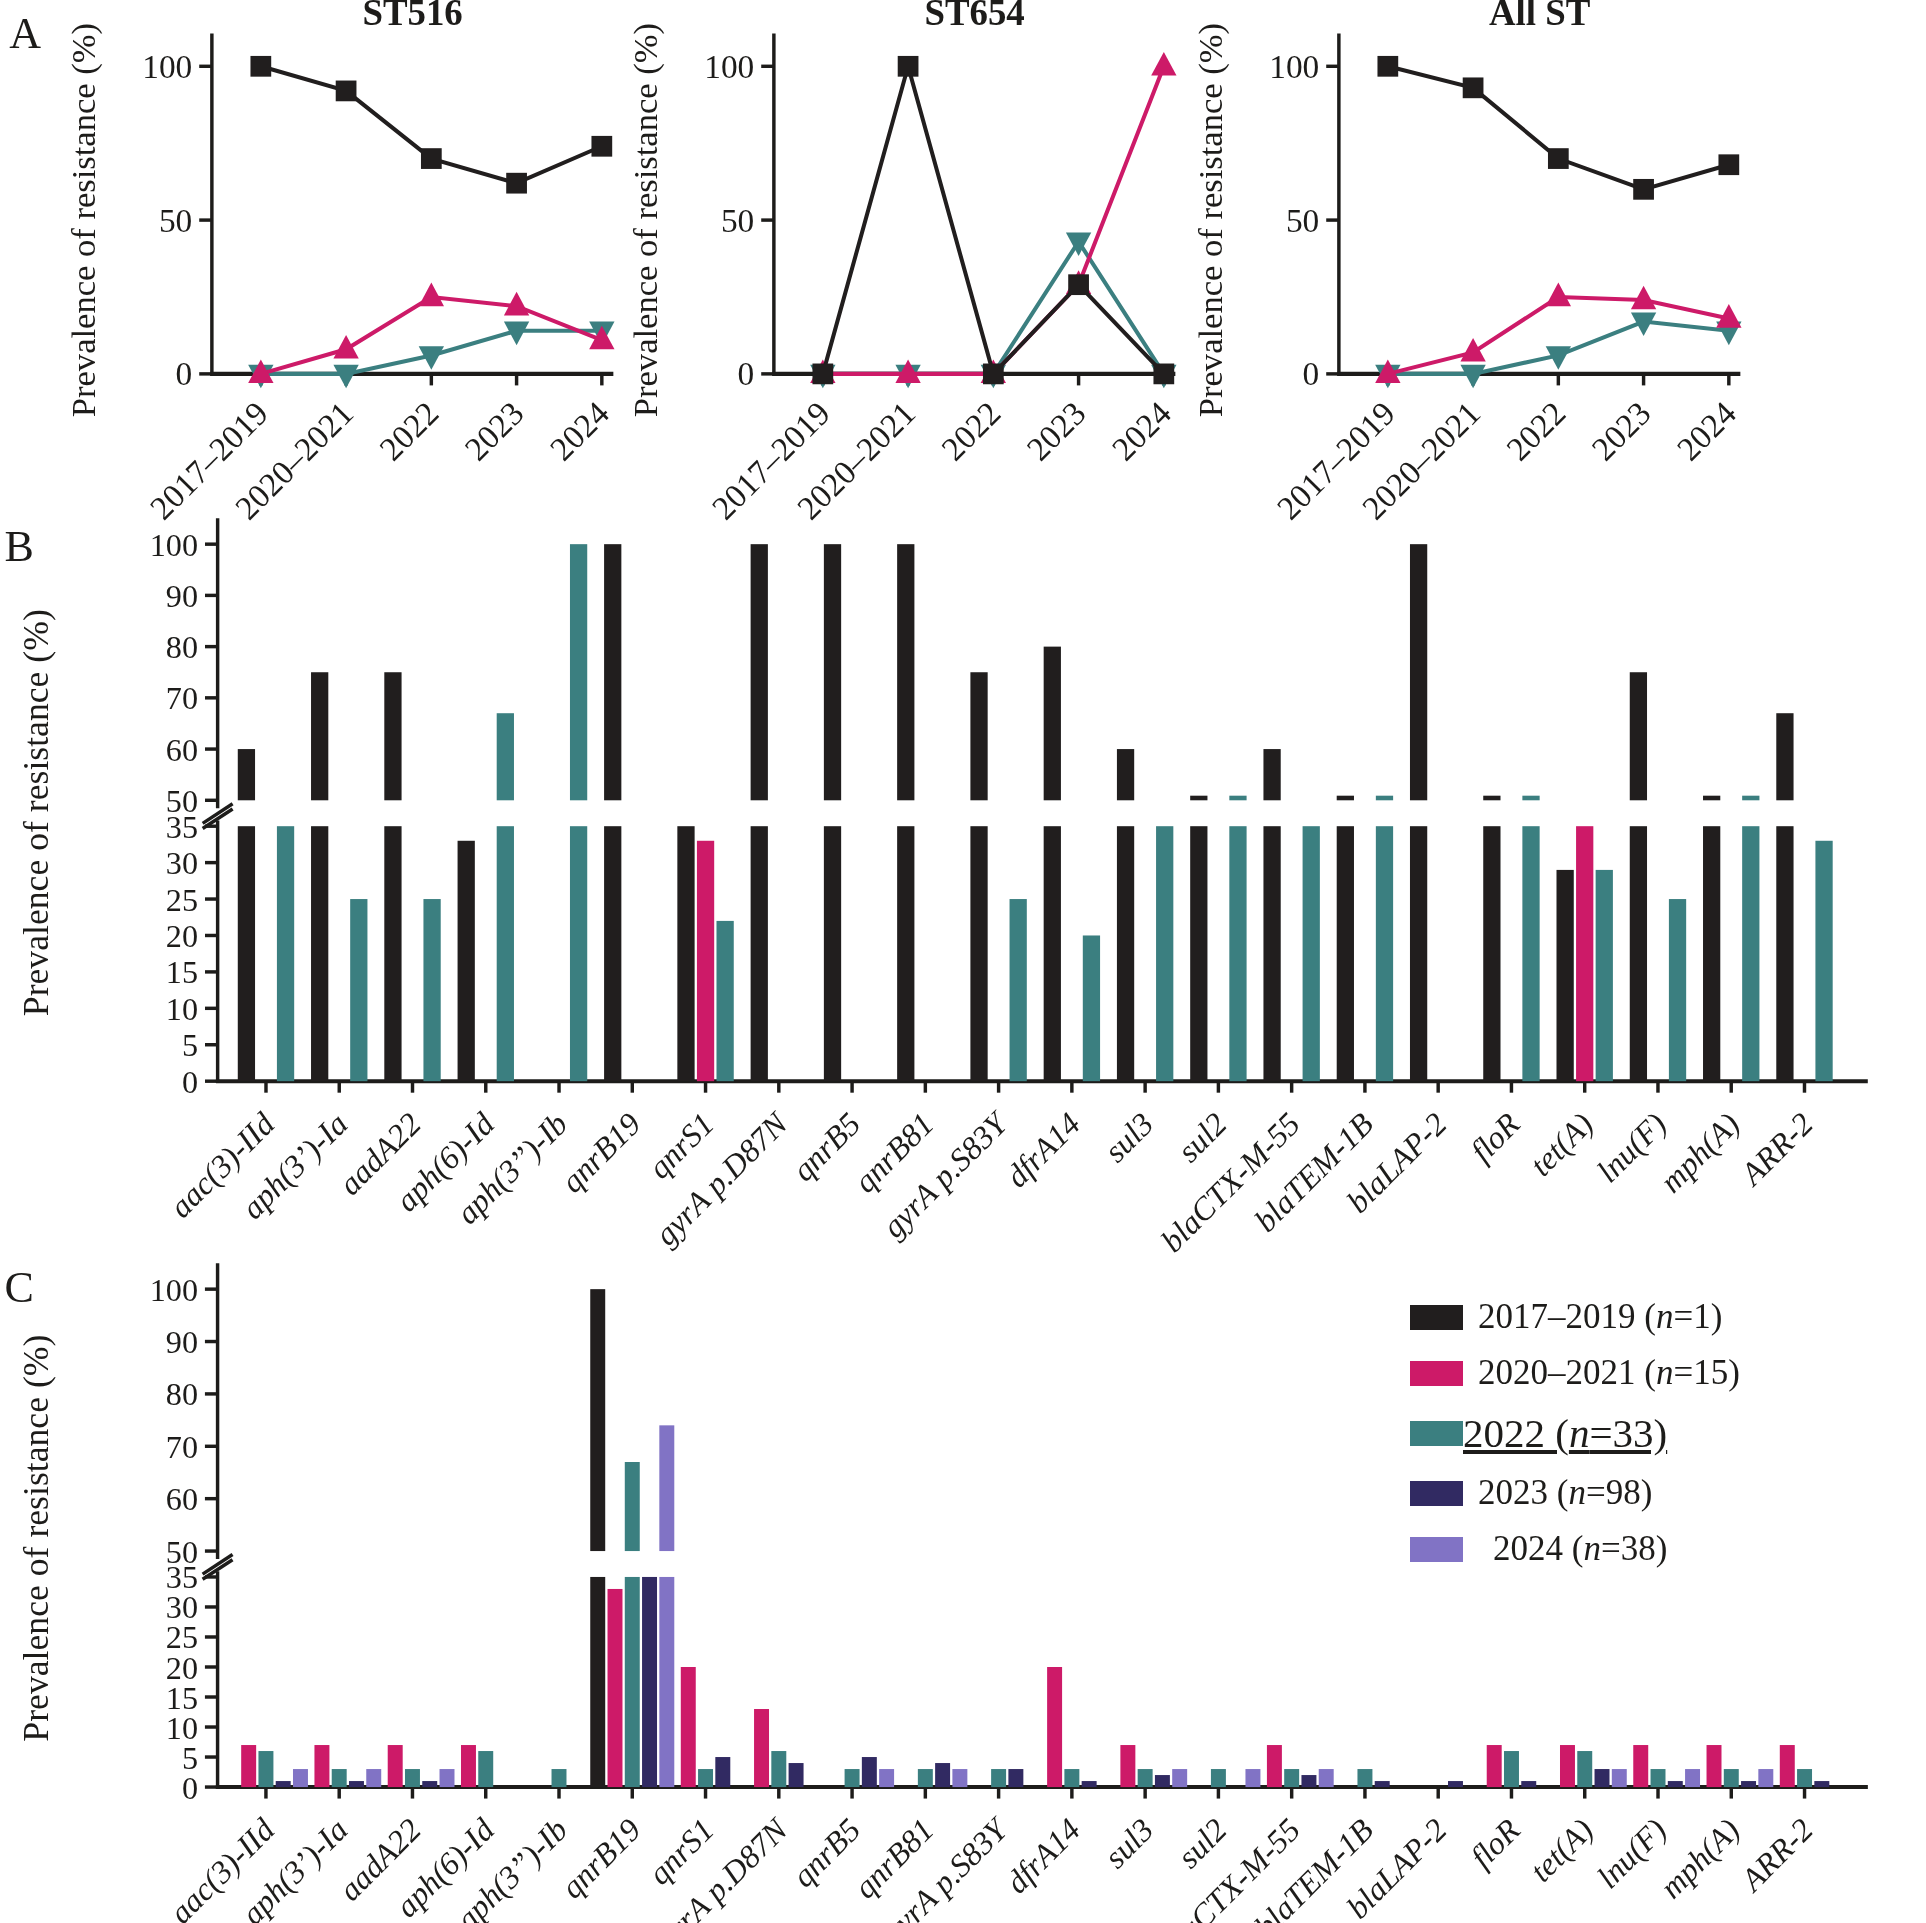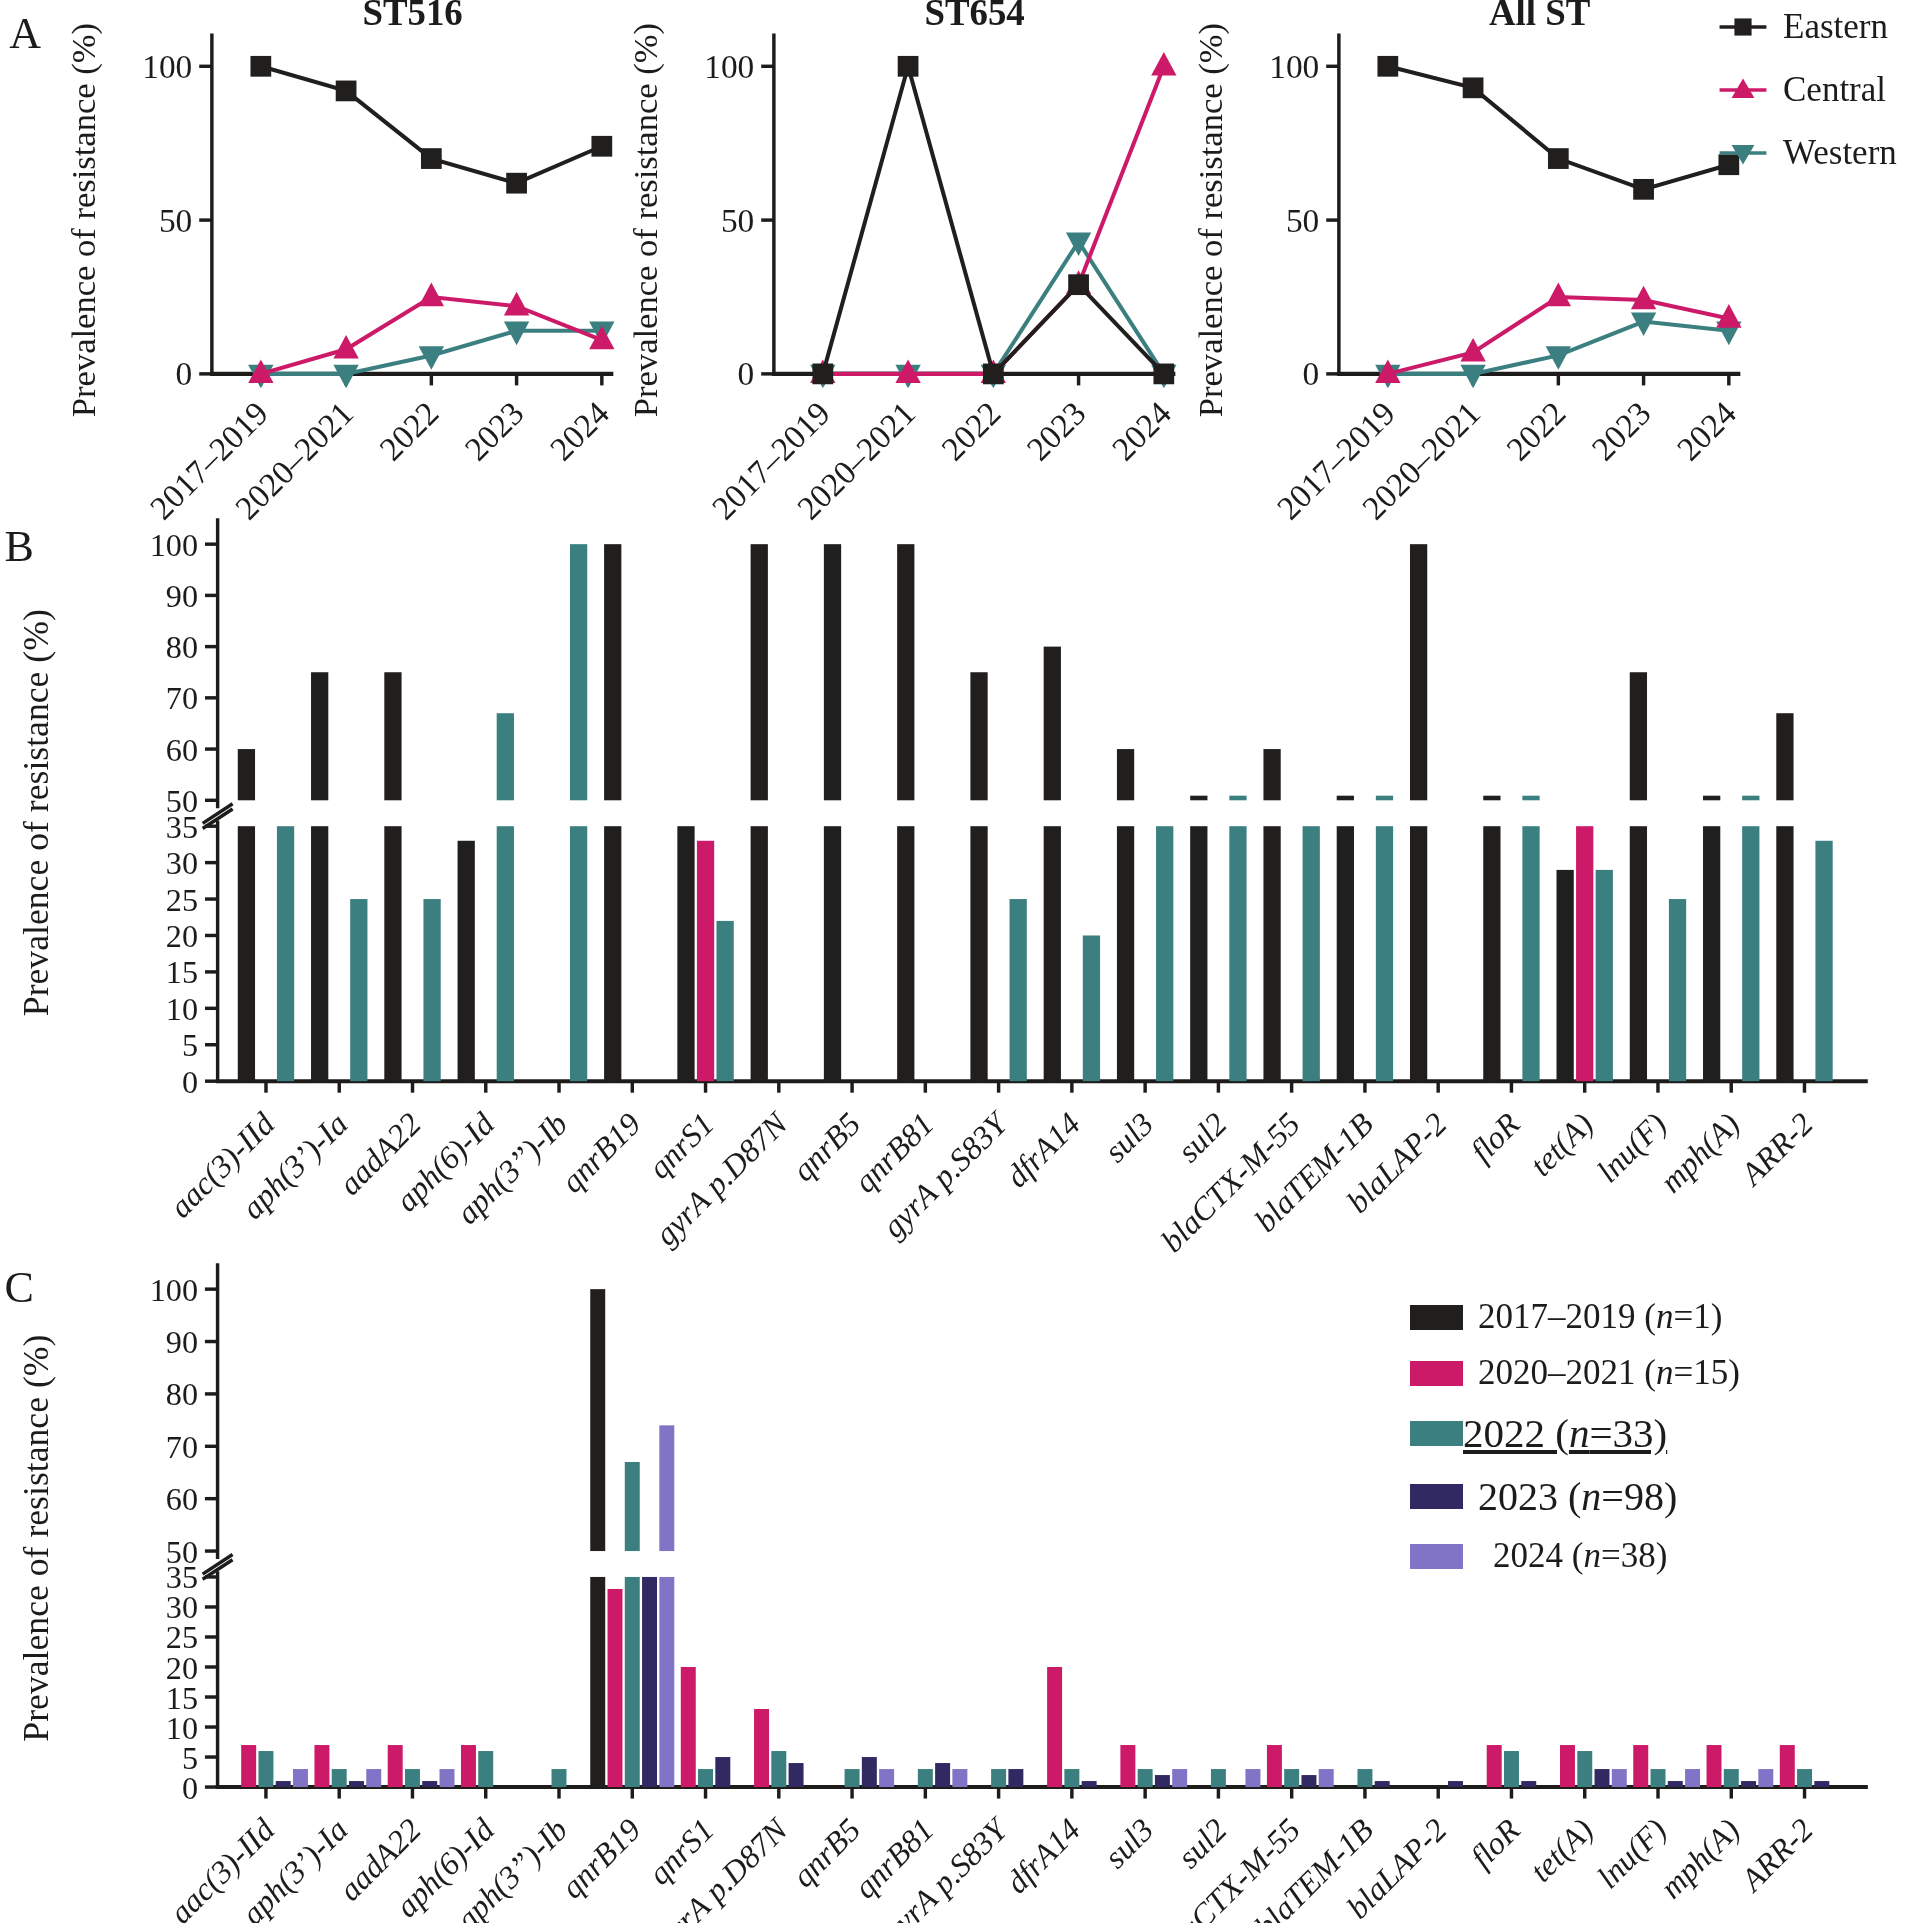--- a/index.html
+++ b/index.html
@@ -145,43 +145,20 @@
         <polygon points="932,527.88 910,568.88 954,568.88" fill="#cd1a68"></polygon>
         <polyline points="340,115 488,152.38 636,275.2 784,328.6 932,285.88" fill="none" stroke="#211e1e" stroke-width="7"></polyline>
         <rect x="322" y="97" width="36" height="36" fill="#211e1e"></rect>
         <rect x="470" y="134.38" width="36" height="36" fill="#211e1e"></rect>
         <rect x="618" y="257.2" width="36" height="36" fill="#211e1e"></rect>
         <rect x="766" y="310.6" width="36" height="36" fill="#211e1e"></rect>
         <rect x="914" y="267.88" width="36" height="36" fill="#211e1e"></rect>
       </svg>
     </div>
 
-  <div class="legend" id="legend-a" style="left:1718px;top:7px;gap:23px;">
-      <div class="legend-row">
-        <svg width="50" height="32" class="legend-swatch" viewBox="0 0 86 56">
-      <line x1="2" y1="28" x2="84" y2="28" stroke="#211e1e" stroke-width="6"></line>
-          <rect x="28" y="13" width="30" height="30" fill="#211e1e"></rect>
-        </svg>
-        <span class="legend-label" style="font-size:35px;margin-left:15px;">Eastern</span>
-      </div>
-      <div class="legend-row">
-        <svg width="50" height="32" class="legend-swatch" viewBox="0 0 86 56">
-      <line x1="2" y1="28" x2="84" y2="28" stroke="#cd1a68" stroke-width="6"></line>
-          <polygon points="43,8 23,42 63,42" fill="#cd1a68"></polygon>
-        </svg>
-        <span class="legend-label" style="font-size:35px;margin-left:15px;">Central</span>
-      </div>
-      <div class="legend-row">
-        <svg width="50" height="32" class="legend-swatch" viewBox="0 0 86 56">
-      <line x1="2" y1="28" x2="84" y2="28" stroke="#3b7f80" stroke-width="6"></line>
-          <polygon points="43,48 23,14 63,14" fill="#3b7f80"></polygon>
-        </svg>
-        <span class="legend-label" style="font-size:35px;margin-left:15px;">Western</span>
-      </div>
-    </div>
 
   <div class="chart-mount" id="mount-bar-b" style="left:0;top:501px;width:1926px;height:754px;">
       <svg width="1926" height="754" viewBox="0 0 3346 1310">
         <line x1="378" y1="30" x2="378" y2="534" stroke="#1d1c1a" stroke-width="6"></line>
         <line x1="378" y1="555" x2="378" y2="1011" stroke="#1d1c1a" stroke-width="6"></line>
         <line x1="352" y1="560" x2="404" y2="526" stroke="#1d1c1a" stroke-width="6"></line>
         <line x1="352" y1="569" x2="404" y2="535" stroke="#1d1c1a" stroke-width="6"></line>
         <line x1="356" y1="520" x2="378" y2="520" stroke="#1d1c1a" stroke-width="6"></line>
         <text x="344" y="540" font-size="56" fill="#1d1c1a" text-anchor="end" font-family="&quot;Liberation Serif&quot;,&quot;DejaVu Serif&quot;,serif">50</text>
         <line x1="356" y1="431" x2="378" y2="431" stroke="#1d1c1a" stroke-width="6"></line>
@@ -484,21 +461,21 @@
       <div class="legend-row">
         <span class="legend-swatch" style="width:53px;height:25px;background:#cd1a68;display:inline-block;"></span>
         <span class="legend-label" style="font-size:35px;margin-left:15px;">2020–2021 (<i>n</i>=15)</span>
       </div>
       <div class="legend-row">
         <span class="legend-swatch" style="width:53px;height:25px;background:#3b7f80;display:inline-block;"></span>
         <span class="legend-label" style="font-size:41px;text-decoration:underline;">2022 (<i>n</i>=33)</span>
       </div>
       <div class="legend-row">
         <span class="legend-swatch" style="width:53px;height:25px;background:#312a62;display:inline-block;"></span>
-        <span class="legend-label" style="font-size:40px;margin-left:15px;">2023 (<i>n</i>=98)</span>
+        <span class="legend-label" style="font-size:35px;margin-left:15px;">2023 (<i>n</i>=98)</span>
       </div>
       <div class="legend-row">
         <span class="legend-swatch" style="width:53px;height:25px;background:#8173c5;display:inline-block;"></span>
         <span class="legend-label" style="font-size:35px;margin-left:30px;">2024 (<i>n</i>=38)</span>
       </div>
     </div>
 
 </div>
 
 

